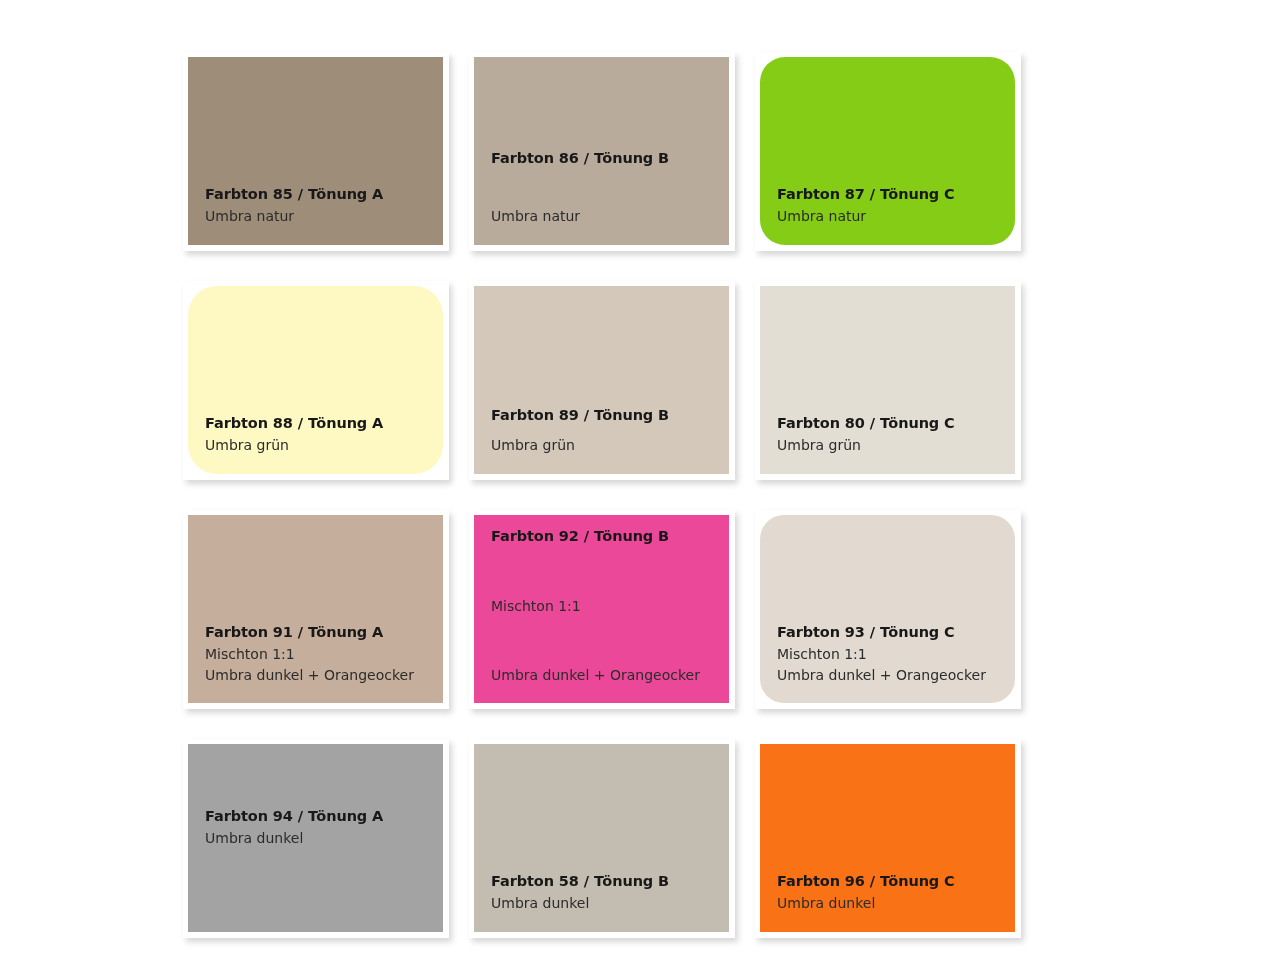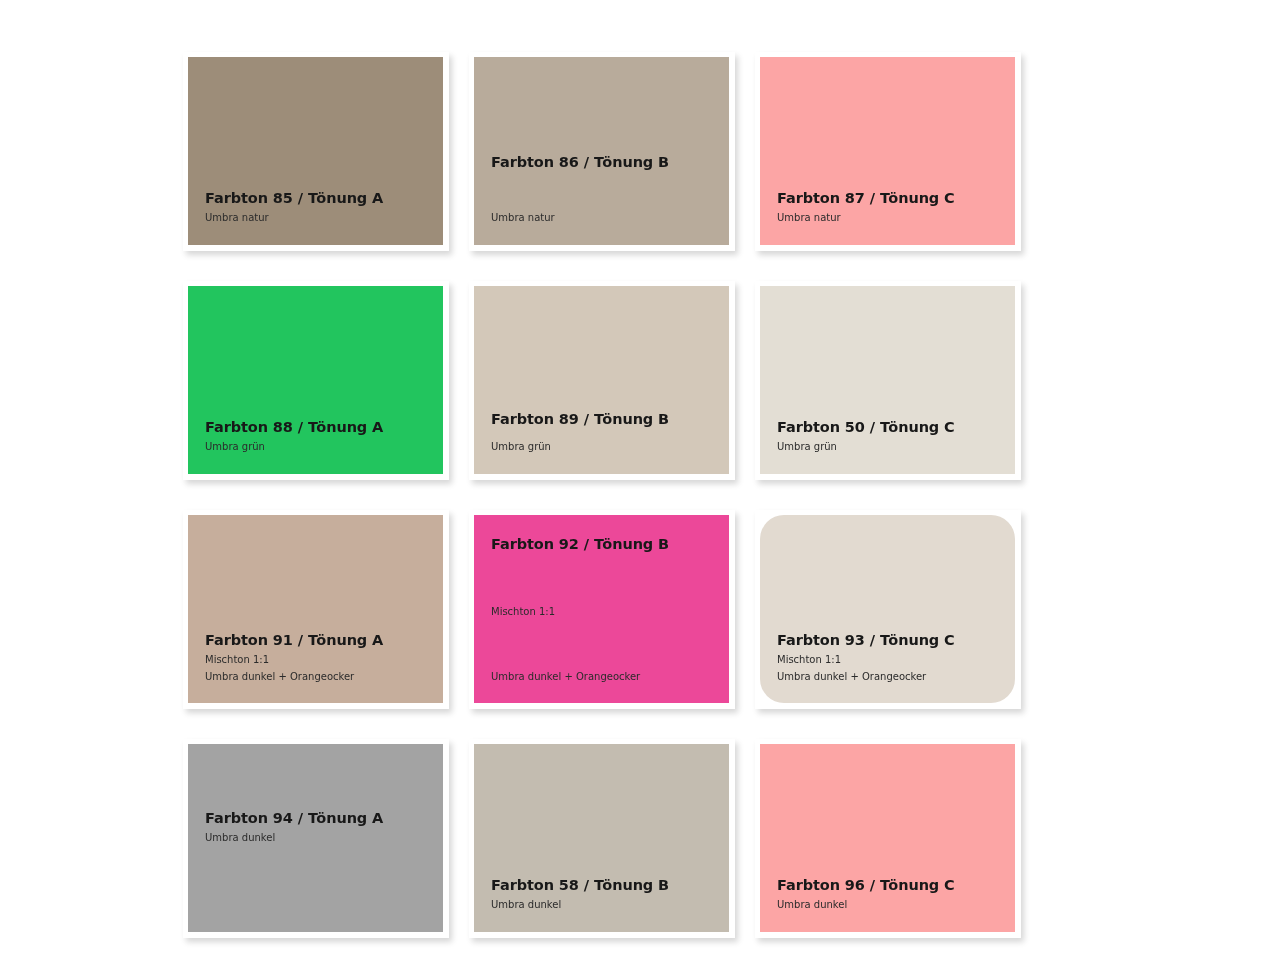--- a/index.html
+++ b/index.html
@@ -46,21 +46,21 @@
     font-size: 14.5px;
     font-weight: bold;
     color: #181818;
     letter-spacing: -0.1px;
     line-height: 1.0;
     margin-bottom: 8px;
     white-space: nowrap;
   }
 
   .swatch-sub {
-    font-size: 10px;
+    font-size: 14px;
     font-weight: normal;
     color: #2b2b2b;
     line-height: 1.0;
     margin-bottom: 7px;
     white-space: nowrap;
   }
 
   .swatch-sub:last-child { margin-bottom: 0; }
 
   
@@ -76,40 +76,40 @@
         <div class="swatch-sub">Umbra natur</div>
       </div>
     </div>
     <div class="swatch-card">
       <div class="swatch-fill" style="background: rgb(184, 171, 155); gap: 36px;">
         <div class="swatch-title">Farbton 86 / Tönung B</div>
         <div class="swatch-sub">Umbra natur</div>
       </div>
     </div>
     <div class="swatch-card">
-      <div class="swatch-fill" style="background: #fca5a5;">
+      <div class="swatch-fill" style="background: #84cc16; border-radius: 25px;">
         <div class="swatch-title">Farbton 87 / Tönung C</div>
         <div class="swatch-sub">Umbra natur</div>
       </div>
     </div>
     <div class="swatch-card">
-      <div class="swatch-fill" style="background: #22c55e;">
+      <div class="swatch-fill" style="background: #fef9c3; border-radius: 29px;">
         <div class="swatch-title">Farbton 88 / Tönung A</div>
         <div class="swatch-sub">Umbra grün</div>
       </div>
     </div>
     <div class="swatch-card">
       <div class="swatch-fill" style="background: rgb(211, 200, 185); gap: 8px;">
         <div class="swatch-title">Farbton 89 / Tönung B</div>
         <div class="swatch-sub">Umbra grün</div>
       </div>
     </div>
     <div class="swatch-card">
       <div class="swatch-fill" style="background: rgb(227, 222, 212);">
-        <div class="swatch-title">Farbton 50 / Tönung C</div>
+        <div class="swatch-title">Farbton 80 / Tönung C</div>
         <div class="swatch-sub">Umbra grün</div>
       </div>
     </div>
     <div class="swatch-card lines-3">
       <div class="swatch-fill" style="background: rgb(198, 174, 156);">
         <div class="swatch-title">Farbton 91 / Tönung A</div>
         <div class="swatch-sub">Mischton 1:1</div>
         <div class="swatch-sub">Umbra dunkel + Orangeocker</div>
       </div>
     </div>
@@ -133,18 +133,18 @@
         <div class="swatch-sub">Umbra dunkel</div>
       </div>
     </div>
     <div class="swatch-card">
       <div class="swatch-fill" style="background: rgb(195, 188, 176);">
         <div class="swatch-title">Farbton 58 / Tönung B</div>
         <div class="swatch-sub">Umbra dunkel</div>
       </div>
     </div>
     <div class="swatch-card">
-      <div class="swatch-fill" style="background: #fca5a5;">
+      <div class="swatch-fill" style="background: #f97316;">
         <div class="swatch-title">Farbton 96 / Tönung C</div>
         <div class="swatch-sub">Umbra dunkel</div>
       </div>
     </div>
   </div>
 
 </body></html>

